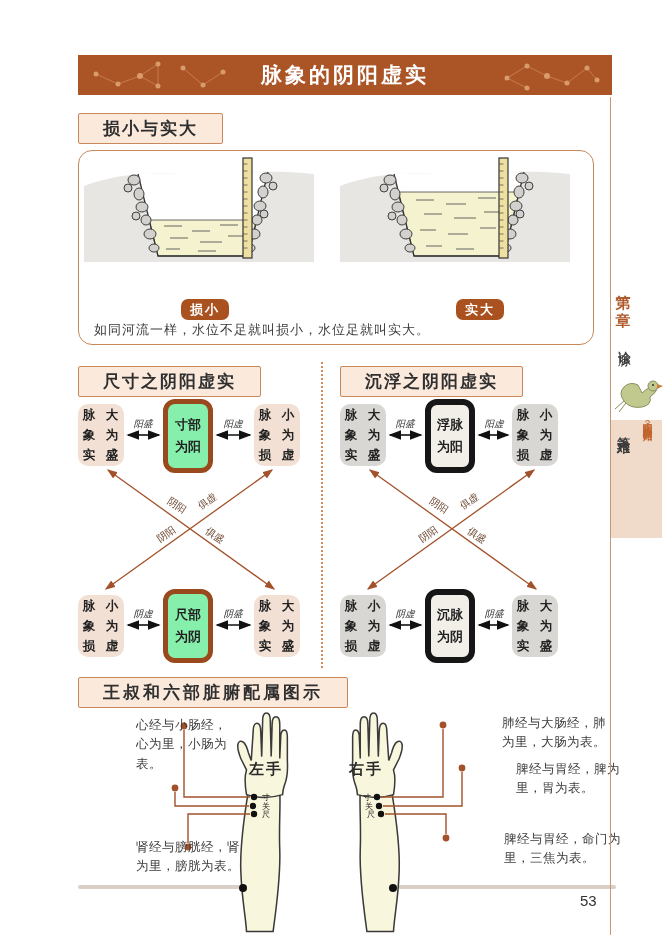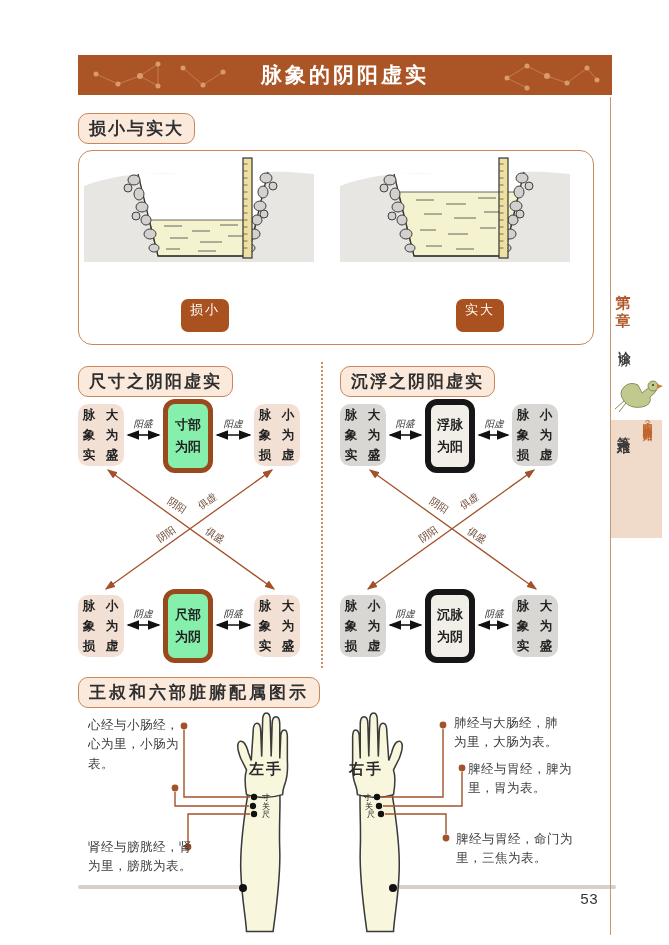--- a/index.html
+++ b/index.html
@@ -6,28 +6,28 @@
   .page{position:relative;width:669px;height:945px;background:#fff;overflow:hidden;
         font-family:"Liberation Sans",sans-serif;}
 
   
   .banner{position:absolute;left:78px;top:55px;width:534px;height:40px;background:#ab5527;}
   .banner-title{position:absolute;left:0;top:0;width:100%;height:36px;line-height:40px;
         text-align:center;color:#fff;font-size:21px;font-weight:bold;letter-spacing:3px;}
   .constel{position:absolute;top:3px;}
 
   
-  .seclabel{position:absolute;background:#fbe9dc;border:1.5px solid #c9875a;border-radius:10px;
-        padding:3px 10px;font-size:17px;font-weight:bold;color:#2f2f2f;letter-spacing:2px;white-space:nowrap;}
+  .seclabel{position:absolute;background:#fbe9dc;border:1.5px solid #c9875a;border-radius:2px;
+        padding:3px 24px;font-size:17px;font-weight:bold;color:#2f2f2f;letter-spacing:2px;white-space:nowrap;}
 
   
   .illus-panel{position:absolute;left:78px;top:150px;width:514px;height:193px;background:#fff;
         border:1.5px solid #c9875a;border-radius:14px;}
-  .badge{position:absolute;width:48px;height:33px;background:#a9521f;border-radius:7px;color:#fff;
-        font-size:13px;font-weight:normal;text-align:center;line-height:21px;letter-spacing:2px;}
+  .badge{position:absolute;width:48px;height:21px;background:#a9521f;border-radius:7px;color:#fff;
+        font-size:13px;font-weight:bold;text-align:center;line-height:21px;letter-spacing:2px;}
   .caption{position:absolute;left:94px;top:321px;font-family:"Liberation Serif",serif;
         font-size:13px;color:#3a3a3a;letter-spacing:1px;}
 
   
   .divider-dotted{position:absolute;left:321px;top:362px;height:306px;width:0;
         border-left:2px dotted #d08b5c;}
   .dbox{position:absolute;width:46px;height:62px;border-radius:10px;display:flex;
         justify-content:center;align-items:center;font-size:12.5px;font-weight:bold;color:#222;
         line-height:1.6;letter-spacing:1px;text-align:center;}
   .pink{background:#f3e0d4;}
@@ -45,31 +45,31 @@
   
   #hands-svg{position:absolute;left:78px;top:706px;}
   #hands-svg .limb{fill:#f8f6dc;stroke:#3a3a3a;stroke-width:1.6;}
   #hands-svg .conn{stroke:#a3512a;stroke-width:1.4;fill:none;}
   #hands-svg .base{stroke:#d9cfc7;stroke-width:4;stroke-linecap:round;}
   #hands-svg text{font-family:"Liberation Sans",sans-serif;}
   #hands-svg .handlabel{font-size:15px;font-weight:bold;fill:#2a2a2a;text-anchor:middle;letter-spacing:2px;}
   #hands-svg .poslabel{font-size:8px;fill:#222;}
   #hands-svg .poslabel-end{font-size:8px;fill:#222;text-anchor:end;}
   .anno{position:absolute;font-family:"Liberation Serif",serif;font-size:12.5px;color:#3a3a3a;
-        line-height:1.55;letter-spacing:0.5px;}
+        line-height:1.55;letter-spacing:0.5px;margin-left:48px;}
 
   
   .side-line{position:absolute;left:610px;top:97px;height:838px;width:0;border-left:1px solid #c9966f;}
   .vtext{writing-mode:vertical-rl;text-orientation:upright;position:absolute;}
   .chapter{left:613px;top:283px;font-size:15px;font-weight:bold;color:#b0592a;letter-spacing:8px;}
   .chapter-sub{left:615px;top:341px;font-size:13px;color:#333;letter-spacing:1px;}
   .side-box{position:absolute;left:611px;top:420px;width:51px;height:118px;background:#f0dbca;}
   .side-box-label{left:614px;top:426px;font-size:13px;font-weight:bold;color:#3c3c3c;letter-spacing:2px;}
   .side-box-q{left:640px;top:424px;font-size:10px;color:#c2652f;letter-spacing:-1px;}
-  .pagenum{position:absolute;left:580px;top:892px;font-family:Liberation Mono, monospace;
+  .pagenum{position:absolute;left:580px;top:892px;font-family:Liberation Sans, sans-serif;
         font-size:15px;color:#333;}
 </style>
 </head>
 <body>
 
 <div class="page">
 
   <div class="banner">
     <svg class="constel" style="left:10px" width="150" height="34" viewBox="0 0 150 34">
       <g stroke="#cf8a5a" stroke-width="1" opacity="0.75">
@@ -223,20 +223,21 @@
             <line x1="419" y1="75" x2="423.5" y2="75"></line>
           <line x1="419" y1="82" x2="423.5" y2="82"></line>
             <line x1="419" y1="89" x2="423.5" y2="89"></line>
           <line x1="419" y1="96" x2="423.5" y2="96"></line>
         </g>
       </g>
     </g>
   </svg>
   <div class="badge" style="left:181px;top:299px">损小</div>
   <div class="badge" style="left:456px;top:299px">实大</div>
+  <div class="caption">如同河流一样，水位不足就叫损小，水位足就叫实大。</div>
 
   <div class="seclabel" style="left:78px;top:366px">尺寸之阴阳虚实</div>
   <div class="seclabel" style="left:340px;top:366px">沉浮之阴阳虚实</div>
   <div class="divider-dotted"></div>
 
   <div class="dbox pink" style="left:78px;top:404px">
     <div>脉象实</div>
       <div>大为盛</div>
     </div>
   <div class="cbox brown-border" style="left:163px;top:399px">

